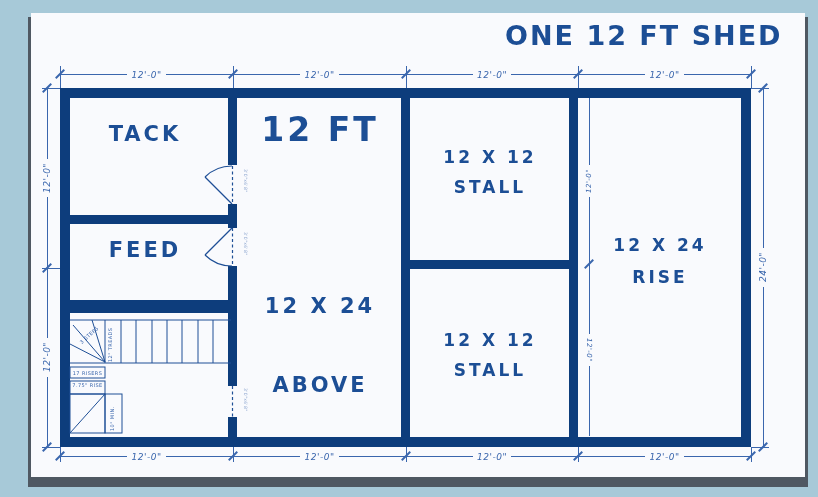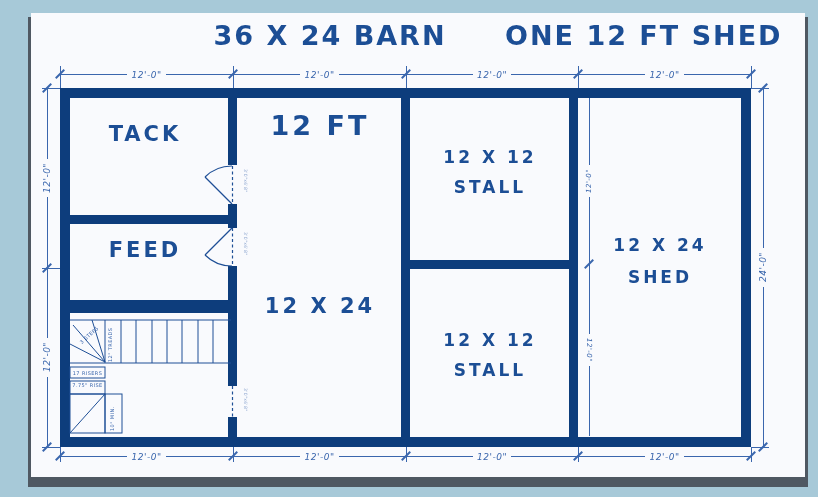--- a/index.html
+++ b/index.html
@@ -47,21 +47,20 @@
     font-family:"Liberation Sans",sans-serif;font-weight:bold;font-size:15px;letter-spacing:.2px;
   }
   svg{position:absolute;left:0;top:0;pointer-events:none;}
 </style>
 </head>
 <body>
 
 <div id="stage">
   <div id="paper"></div>
 
-  <div class="title" style="left:195px;top:20px;width:270px;">36 X 24 BARN</div>
   <div class="title" style="left:505px;top:20px;width:265px;">ONE 12 FT SHED</div>
 
   <div class="dimh" style="left:60px;top:68px;width:173px;">
       <span class="ln"></span>
       <span class="lab">12'-0"</span>
       <span class="ln"></span>
     </div>
   <div class="dimh" style="left:233px;top:68px;width:173px;">
       <span class="ln"></span>
       <span class="lab">12'-0"</span>
@@ -208,28 +207,29 @@
       <rect x="70" y="367" width="35" height="11"></rect>
       <rect x="70" y="381" width="35" height="13"></rect>
       <rect x="70" y="394" width="35" height="39"></rect>
       <path d="M70 433 L105 394"></path>
       <rect x="105" y="394" width="17" height="39"></rect>
     </g>
   </svg>
 
   <div class="room" style="left:62px;top:122px;width:166px;font-size:21px;">TACK</div>
   <div class="room" style="left:62px;top:238px;width:166px;font-size:21px;">FEED</div>
-  <div class="room" style="left:240px;top:110px;width:160px;font-size:27px;">12 FT</div>
+  <div class="room" style="left:240px;top:110px;width:160px;font-size:33px;">12 FT</div>
   <div class="room" style="left:240px;top:294px;width:160px;font-size:21px;">12 X 24</div>
+  <div class="room" style="left:240px;top:373px;width:160px;font-size:21px;">ABOVE</div>
   <div class="room" style="left:412px;top:147px;width:156px;font-size:17px;">12 X 12</div>
   <div class="room" style="left:412px;top:177px;width:156px;font-size:17px;">STALL</div>
   <div class="room" style="left:412px;top:330px;width:156px;font-size:17px;">12 X 12</div>
   <div class="room" style="left:412px;top:360px;width:156px;font-size:17px;">STALL</div>
   <div class="room" style="left:580px;top:235px;width:160px;font-size:17px;">12 X 24</div>
-  <div class="room" style="left:580px;top:267px;width:160px;font-size:17px;">SHED</div>
+  <div class="room" style="left:580px;top:267px;width:160px;font-size:17px;">RISE</div>
 
   <div class="tiny" style="left:68px;top:332px;width:42px;transform:rotate(-42deg);">3 STEPS</div>
   <div class="tiny vert" style="left:107px;top:322px;height:40px;">12" TREADS</div>
   <div class="tiny" style="left:70px;top:370px;width:35px;">17 RISERS</div>
   <div class="tiny wrap" style="left:71px;top:382px;width:33px;">7.75" RISE</div>
   <div class="tiny vert" style="left:109px;top:398px;height:33px;">10" MIN.</div>
 
   <div class="doorlab" style="left:243px;top:169px;height:34px;">3'0"x6'8"</div>
   <div class="doorlab" style="left:243px;top:232px;height:34px;">3'0"x6'8"</div>
   <div class="doorlab" style="left:243px;top:388px;height:30px;">3'0"x6'8"</div>

